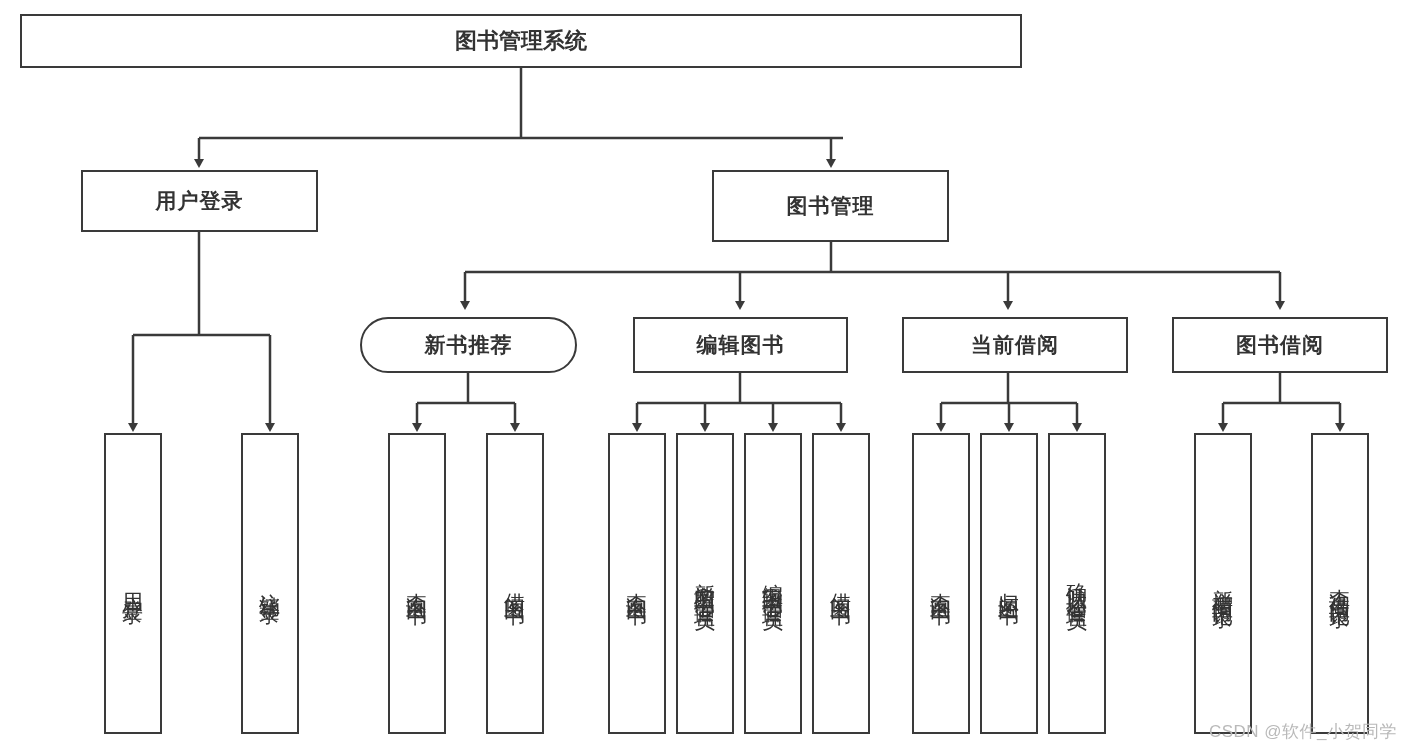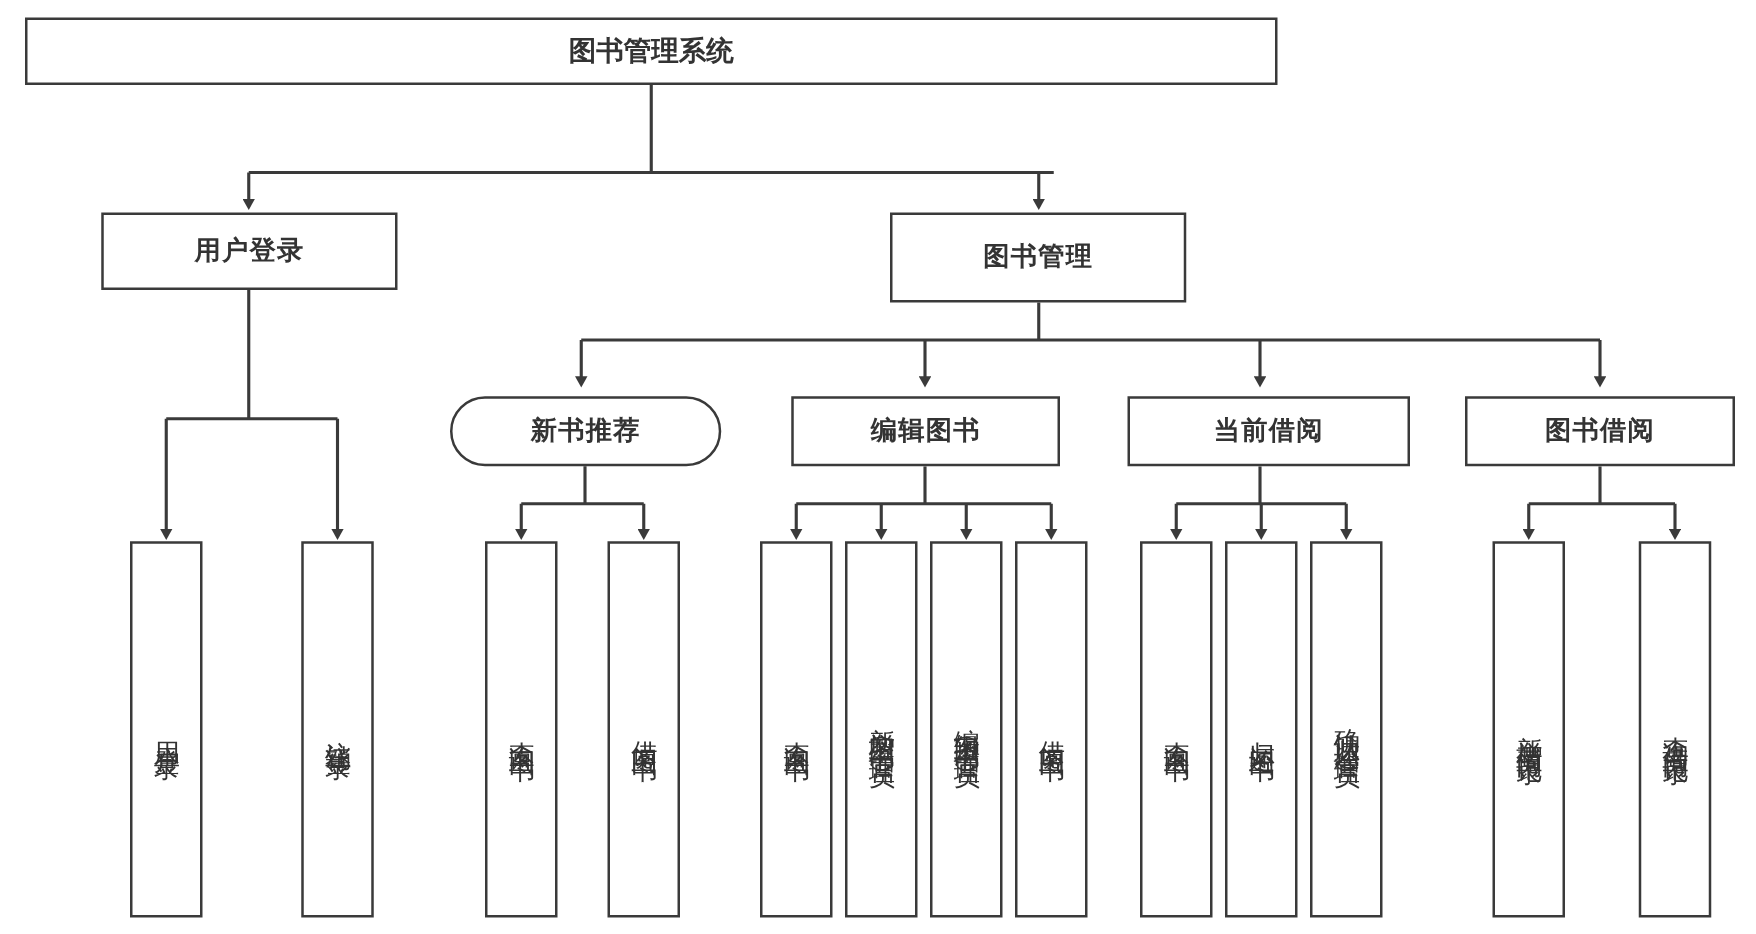--- a/index.html
+++ b/index.html
@@ -190,14 +190,15 @@
     <span class="vtext">确认归还（管理员）</span>
   </div>
 
   <div class="leaf" style="left:1194px; top:433px; width:58px; height:301px;">
     <span class="vtext">新增借阅记录</span>
   </div>
   <div class="leaf" style="left:1311px; top:433px; width:58px; height:301px;">
     <span class="vtext">查询借阅记录</span>
   </div>
 
+  <div class="watermark">CSDN @软件_小贺同学</div>
 
 </div>
 
 </body></html>

